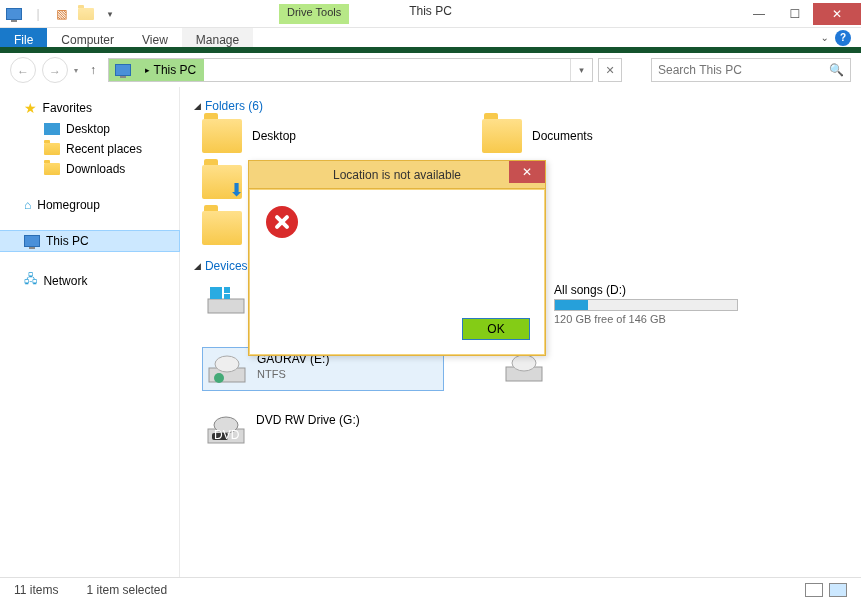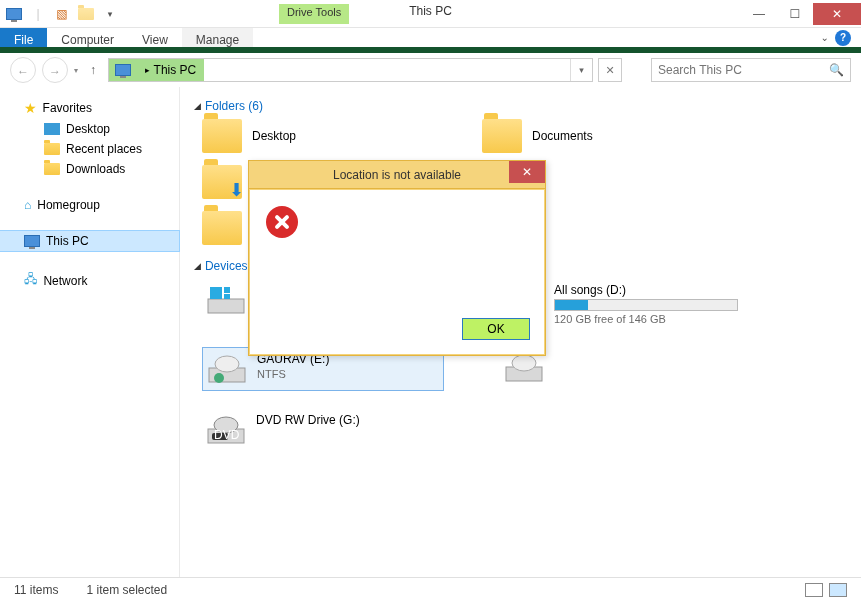--- a/index.html
+++ b/index.html
@@ -81,21 +81,21 @@
   .dialog-title { background: #f5d47c; height: 28px; display: flex; align-items: center; justify-content: center; position: relative; color: #333; font-size: 12px; border-bottom:1px solid #e3b43f;}
   .dialog-close { position: absolute; right: 0; top: 0; width: 36px; height: 22px; background: #c75050; color: #fff; display: flex; align-items: center; justify-content: center; font-size: 12px; }
   .dialog-body { background:#f5d47c; padding:1px; }
   .dialog-inner { background:#fff; padding: 14px 16px 10px; display:flex; gap:14px; min-height: 120px; }
   .err-icon { width: 32px; height: 32px; border-radius: 50%; background: #d92b2b; position: relative; flex-shrink:0; margin-top:2px;}
   .err-icon::before, .err-icon::after { content:''; position:absolute; width: 18px; height: 4px; background:#fff; top: 14px; left: 7px; border-radius:2px;}
   .err-icon::before { transform: rotate(45deg); }
   .err-icon::after { transform: rotate(-45deg); }
   .dialog-msgs { display:flex; flex-direction:column; gap: 18px; margin-top:4px; }
   .dlg-foot-area { background:#fff; padding: 8px 14px 14px; display:flex; justify-content:flex-end; }
-  .ok-btn { width: 68px; height: 22px; border:1px solid #2a7ac0; background: #bef264; color:#000; font-size:12px; }
+  .ok-btn { width: 68px; height: 22px; border:1px solid #2a7ac0; background: #84cc16; color:#000; font-size:12px; }
 
   .pc-mini { display:inline-block; width:16px; height:12px; background:#4a90d9; border:1px solid #2a6db3; position:relative;}
   .pc-mini::after { content:''; position:absolute; bottom:-3px; left:4px; width:6px; height:2px; background:#888;}
 </style>
 </head>
 <body>
 
 <div class="titlebar">
   <div class="qat">
     <span class="qat-icon">

